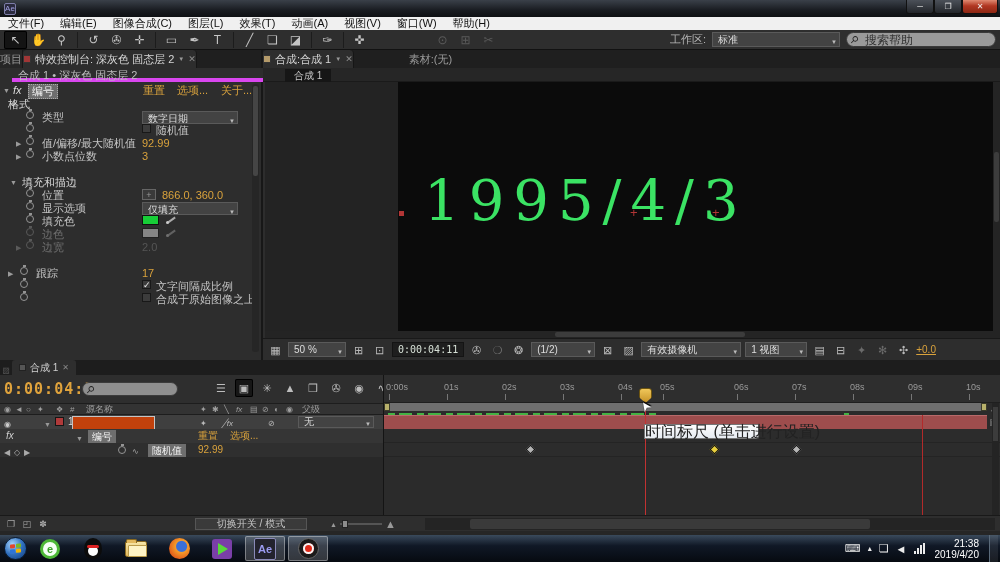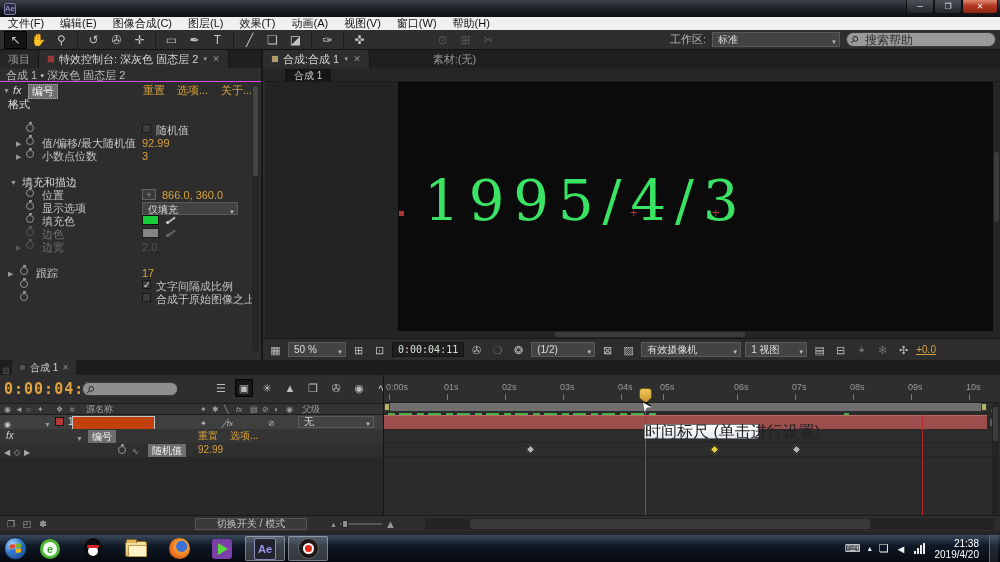--- a/index.html
+++ b/index.html
@@ -37,31 +37,31 @@
   .dd .arr{position:absolute;right:2px;top:3px;font-size:6px;color:#bbb}
   .help-search{width:150px;height:15px;background:#9a9a9a;border:1px solid #3a3a3a;border-radius:8px;
     color:#2a2a2a;font-size:10px;padding:0 6px 0 18px;position:relative}
   .help-search input{position:absolute;left:18px;top:0;width:125px;height:13px;background:transparent;
     border:none;outline:none;font-size:12px;color:#2a2a2a}
   .help-search input::placeholder{color:#333;opacity:1}
   .mag{position:absolute;left:4px;top:1px;font-size:10px;color:#222;transform:rotate(45deg)}
 
   
   .tabrow{position:absolute;left:0;top:0;width:100%;height:18px;background:#1f1f1f;display:flex;align-items:flex-end}
-  .ptab{height:18px;padding:0 8px;display:flex;align-items:center;gap:4px;background:#262626;color:#9a9a9a;
+  .ptab{height:18px;padding:0 0;display:flex;align-items:center;gap:4px;background:#262626;color:#9a9a9a;
     font-size:11px;border-right:1px solid #161616;white-space:nowrap}
   .ptab.active{background:#2d2d2d;color:#d6d6d6;border-radius:4px 4px 0 0}
   .ptab .sw-ic{width:8px;height:8px;border:1px solid #333}
   .ptab .tarr{font-size:6px;color:#999}
   .ptab .tx{font-size:9px;color:#8a8a8a}
 
   
   #fxpanel{position:absolute;left:0;top:50px;width:263px;height:310px;background:#2d2d2d;border-right:2px solid #171717}
-  #fx-breadcrumb{position:absolute;left:0;top:18px;width:100%;height:14px;line-height:14px;
-    padding-left:6px;color:#bdbdbd;background:#2d2d2d;border-bottom:1px solid #d946ef;font-size:11px}
+  #fx-breadcrumb{position:absolute;left:12px;top:18px;width:100%;height:14px;line-height:14px;
+    padding-left:6px;color:#bdbdbd;background:#2d2d2d;border-bottom:4px solid #d946ef;font-size:11px}
   .fxrow{position:absolute;left:0;width:252px;height:13px;line-height:13px;font-size:11px;color:#c4c4c4;white-space:nowrap}
   .fxrow .exp{position:absolute;font-size:7px;color:#9a9a9a;top:0}
   .fxrow.dim{opacity:.42}
   .sw{display:inline-block;width:8px;height:8px;border:1px solid #949494;border-radius:50%;position:relative;vertical-align:-1px}
   .sw::before{content:"";position:absolute;top:-3px;left:2px;width:3px;height:2px;background:#949494}
   .val{color:#d9a23c}
   .lnk{color:#d9a23c}
   .cb{display:inline-block;width:9px;height:9px;background:#3c3c3c;border:1px solid #181818;color:#e8e8e8;
     font-size:9px;line-height:8px;text-align:center;vertical-align:-1px}
   .swatch{display:inline-block;width:17px;height:10px;border:1px solid #111;vertical-align:-2px}
@@ -278,20 +278,28 @@
     <span class="fxname-box" style="position:absolute;left:28px">编号</span>
     <span class="lnk" style="position:absolute;left:143px">重置</span>
     <span class="lnk" style="position:absolute;left:177px">选项...</span>
     <span class="lnk" style="position:absolute;left:221px">关于...</span>
   </div>
 
   <div class="fxrow" style="top:48px">
     <span class="exp" style="left:10px">▼</span>
     <span style="position:absolute;left:8px;color:#d8d8d8">格式</span>
   </div>
+  <div class="fxrow" style="top:61px">
+    <span class="sw" style="position:absolute;left:26px"></span>
+    <span style="position:absolute;left:42px">类型</span>
+    <div class="dd" style="left:142px;top:0;width:96px;height:13px;position:absolute">
+      <span>数字日期</span>
+      <span class="arr" style="top:3px">▼</span>
+    </div>
+  </div>
   <div class="fxrow" style="top:74px">
     <span class="sw" style="position:absolute;left:26px"></span>
     <span class="cb" style="position:absolute;left:142px"></span>
     <span style="position:absolute;left:156px">随机值</span>
   </div>
   <div class="fxrow" style="top:87px">
     <span class="exp" style="left:16px">▶</span>
     <span class="sw" style="position:absolute;left:26px"></span>
     <span style="position:absolute;left:42px">值/偏移/最大随机值</span>
     <span class="val" style="position:absolute;left:142px">92.99</span>

